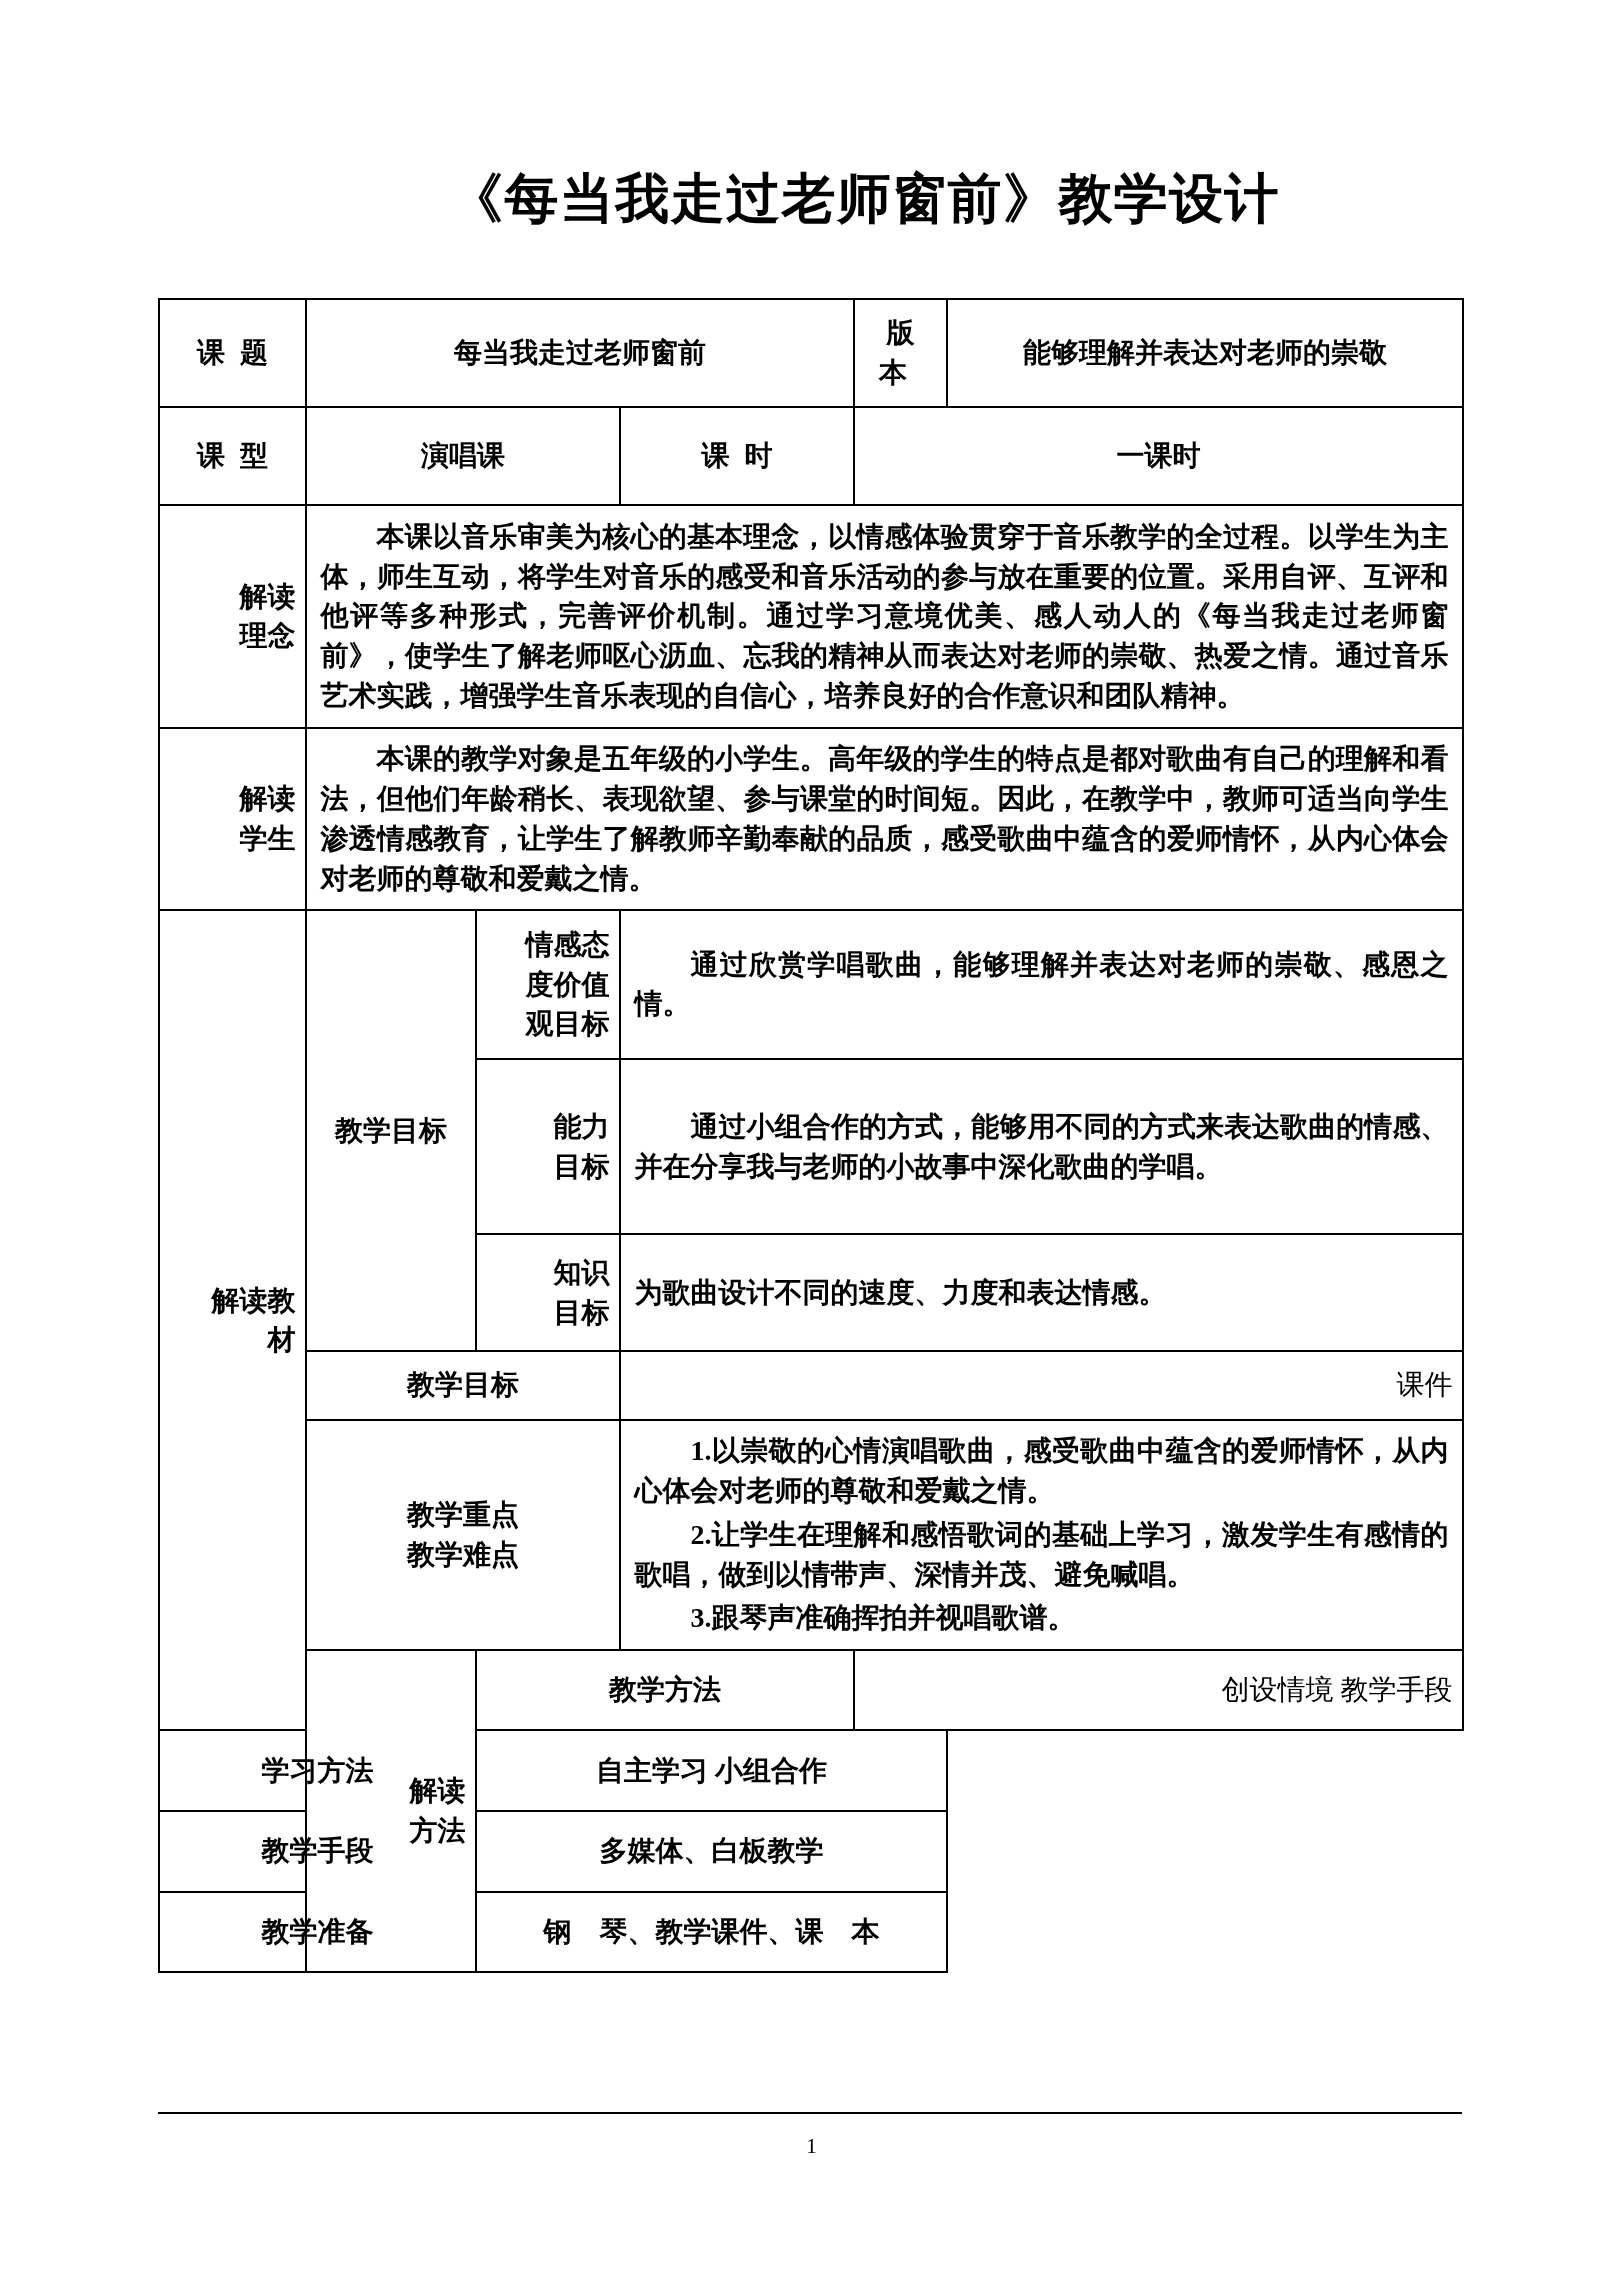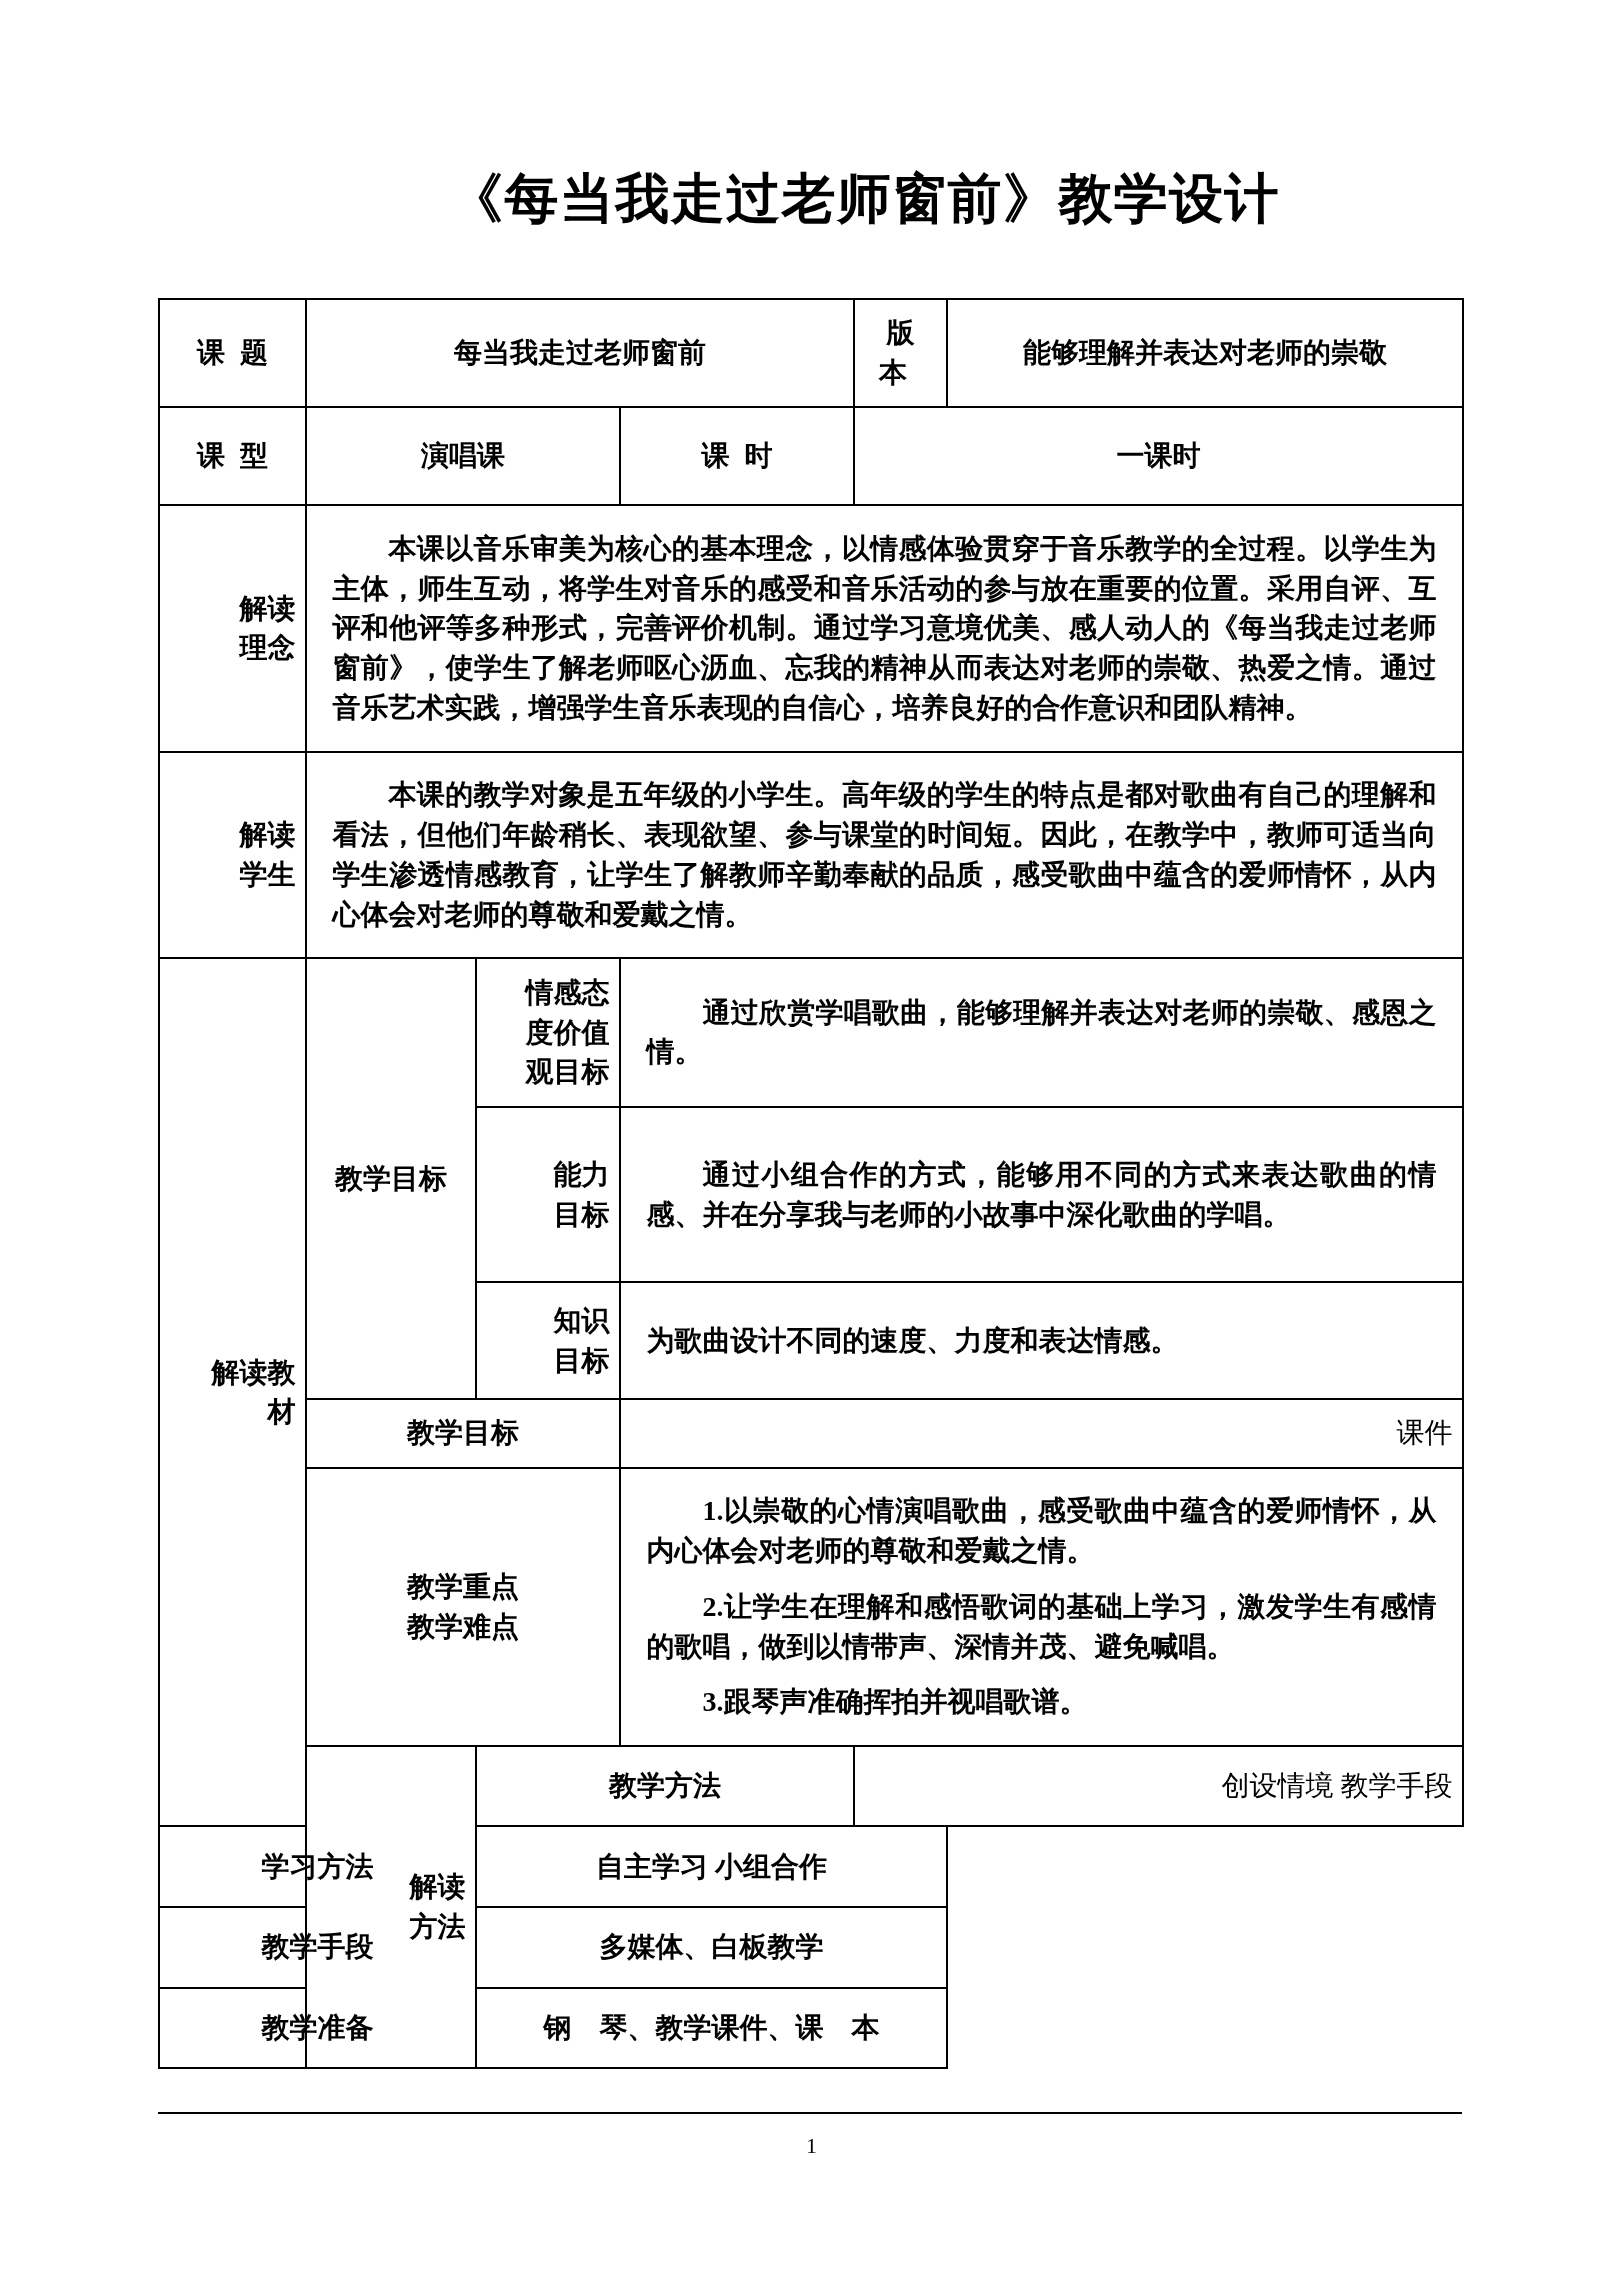--- a/index.html
+++ b/index.html
@@ -78,21 +78,21 @@
   }
   .para {
     text-align: justify;
     text-justify: inter-ideograph;
     font-size: 29px;
     line-height: 1.52;
     font-weight: bold;
     padding: 12.3px 11px 12.3px 8.2px;
   }
   .para p {
-    margin: 16px;
+    margin: 4px;
     text-indent: 2em;
     font-family: Liberation Serif, serif;
   }
   .para p.flat {
     text-indent: 2em;
   }
   .tall-label {
     text-align: right;
     font-weight: bold;
     font-size: 28px;

